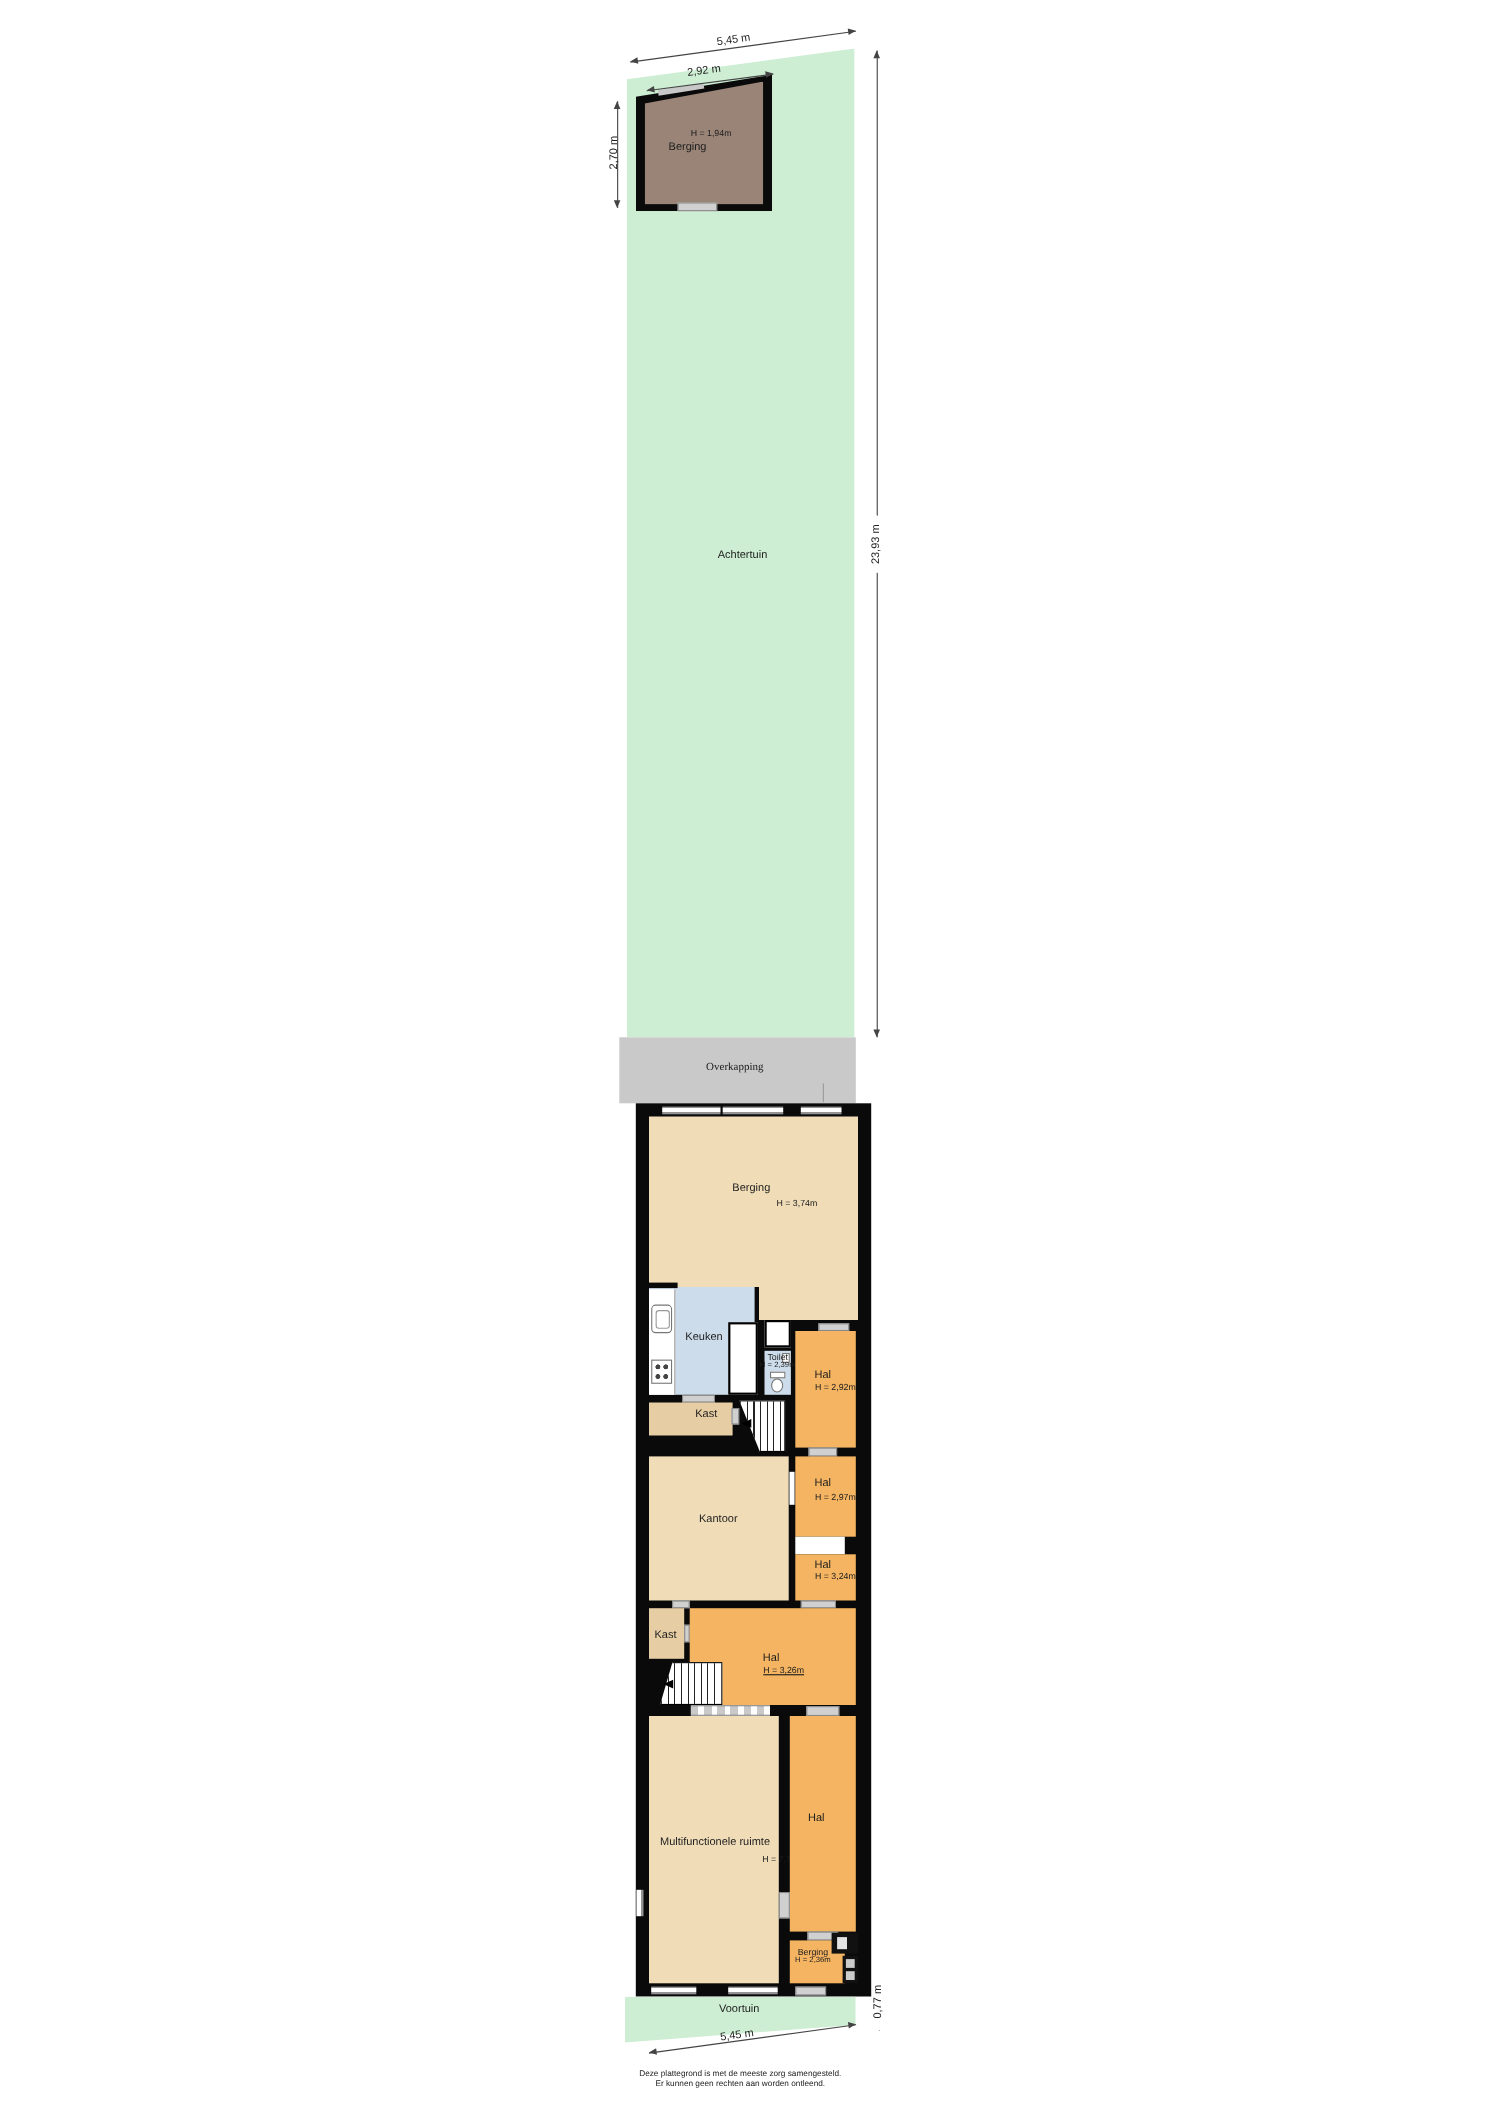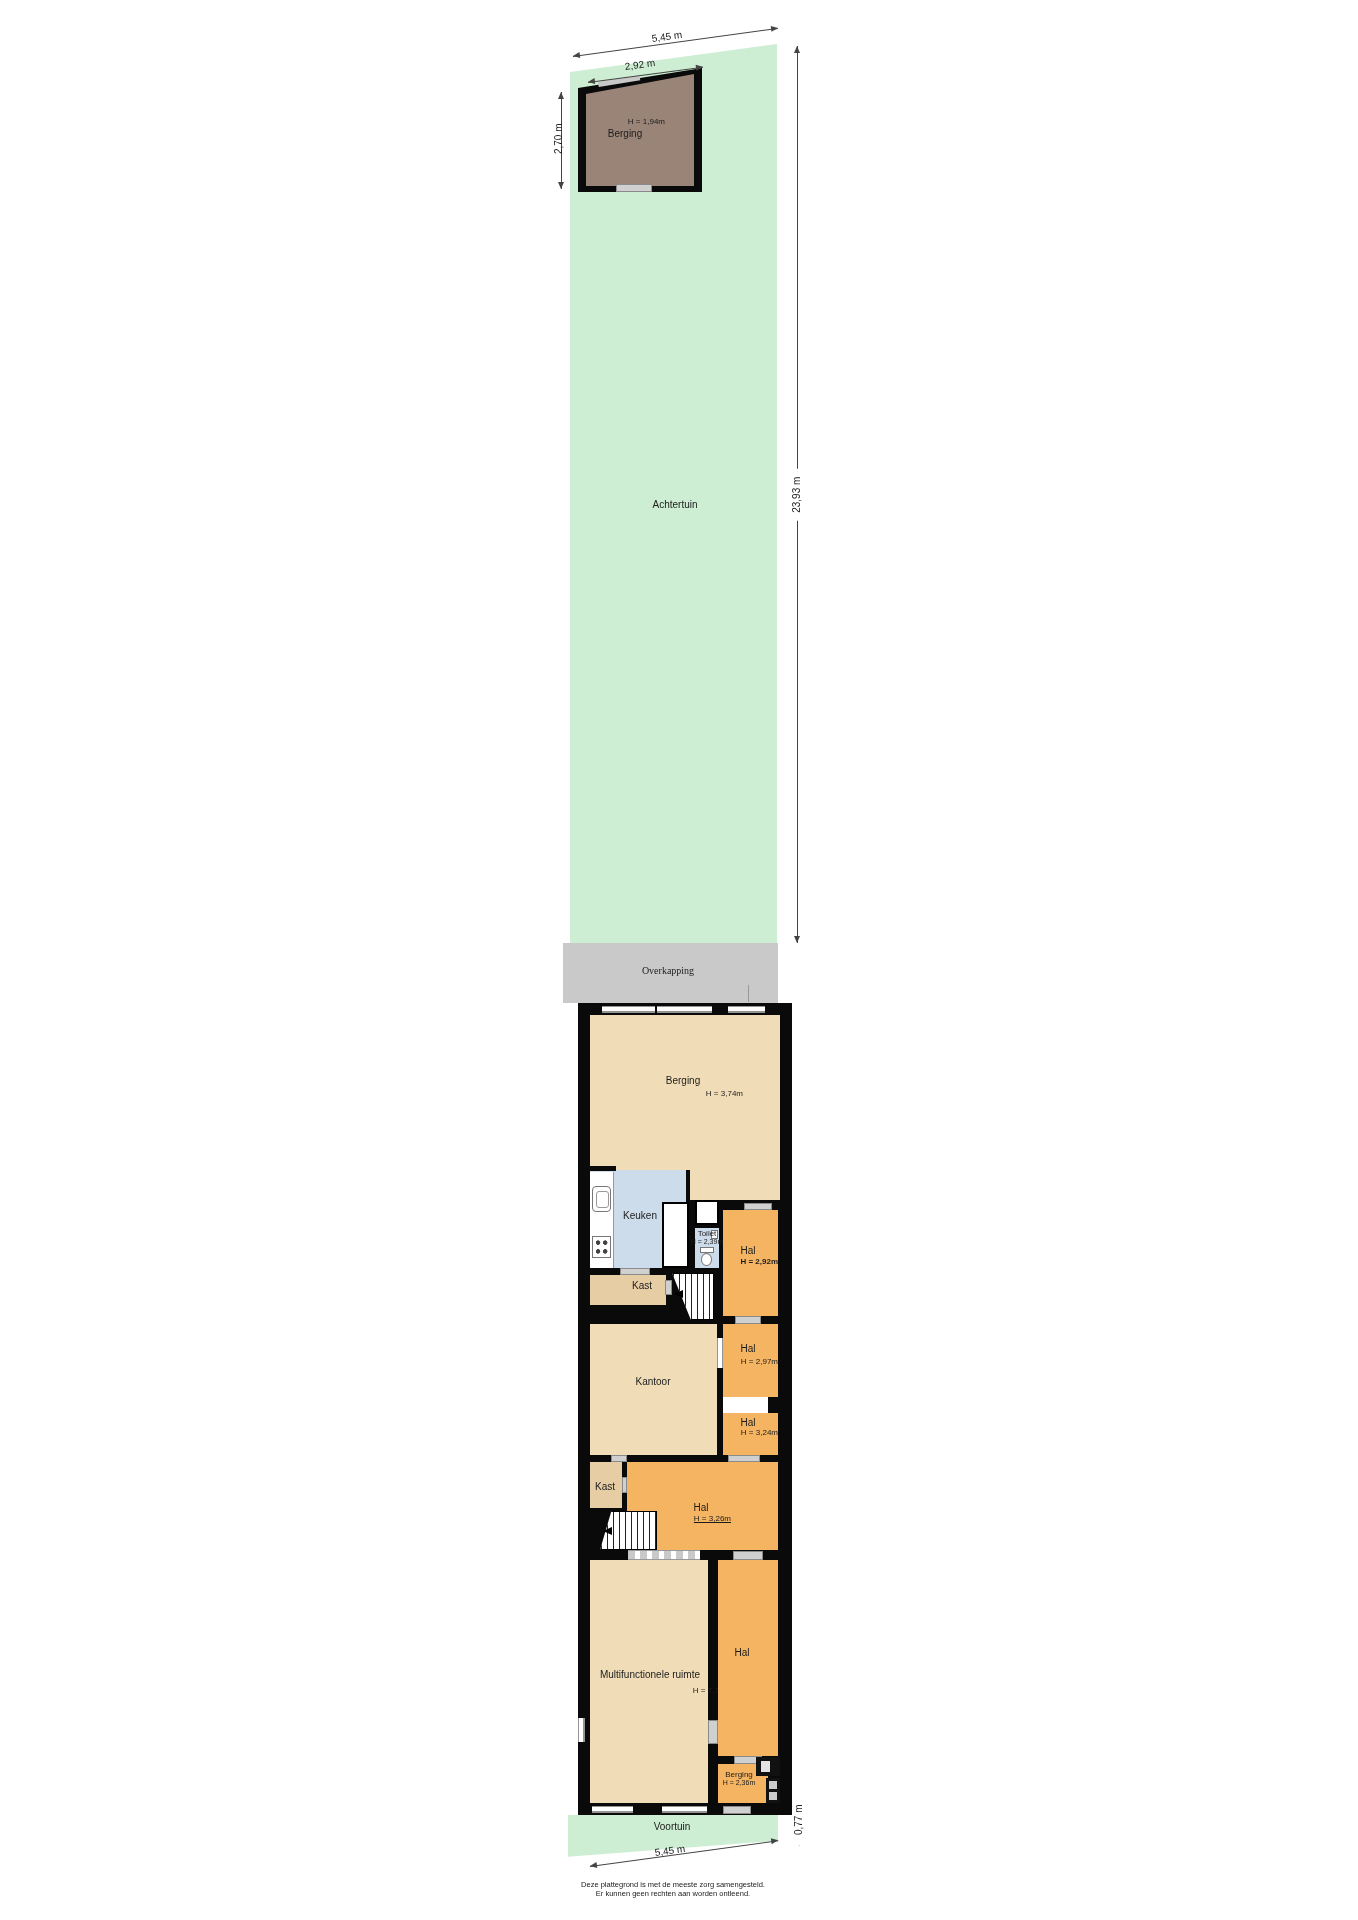--- a/index.html
+++ b/index.html
@@ -88,21 +88,21 @@
   <div class="abs" style="left: 695px; top: 1228px; width: 24px; height: 40px; background-color: rgb(205, 220, 235);"></div>
   <div class="abs fixture" style="left:700px;top:1247px;width:14px;height:6px;"></div>
   <div class="abs fixture" style="left:701px;top:1253px;width:11px;height:13px;border-radius:50%;"></div>
   <div class="abs fixture" style="left:711px;top:1230px;width:7px;height:9px;"></div>
   <div class="lbl room-name-sm" style="left:677px;top:1229px;width:60px;">Toilet</div>
   <div class="lbl room-h-sm" style="left:677px;top:1238px;width:60px;">H = 2,39m</div>
 
   <div class="abs" style="left: 723px; top: 1210px; width: 55px; height: 106px; background-color: rgb(244, 180, 98);"></div>
   <div class="abs door" style="left:744px;top:1203px;width:28px;height:7px;"></div>
   <div class="lbl room-name" style="left:718px;top:1245px;width:60px;">Hal</div>
-  <div class="lbl room-h" style="left:718px;top:1257px;width:60px;font-weight:bold;">H = 2,92m</div>
+  <div class="lbl room-h" style="left:718px;top:1257px;width:60px;">H = 2,92m</div>
 
   <div class="abs door" style="left:620px;top:1268px;width:30px;height:7px;"></div>
   <div class="abs" style="left: 590px; top: 1275px; width: 76px; height: 30px; background-color: rgb(230, 205, 164);"></div>
   <div class="abs door" style="left:665px;top:1280px;width:7px;height:15px;"></div>
   <div class="lbl room-name" style="left:592px;top:1280px;width:100px;">Kast</div>
   <div class="abs stairs" style="left:672px;top:1273px;width:42px;height:47px;
               clip-path:polygon(0 0,100% 0,100% 100%,45% 100%);"></div>
   <div class="abs stair-arrow" style="left:674px;top:1290px;"></div>
 
   <div class="abs door" style="left:735px;top:1316px;width:26px;height:8px;"></div>

